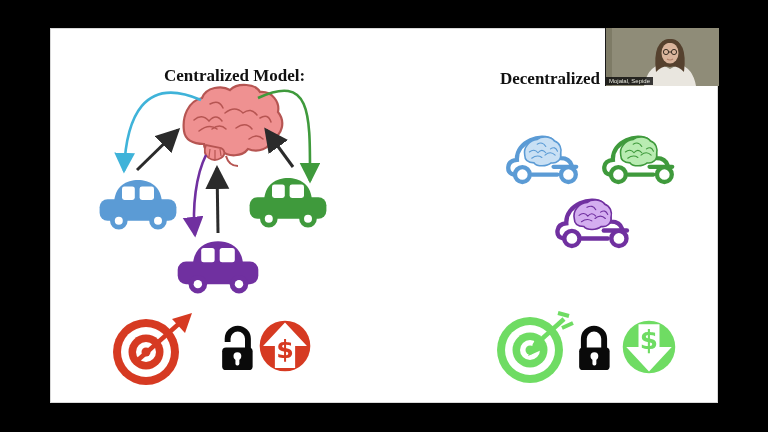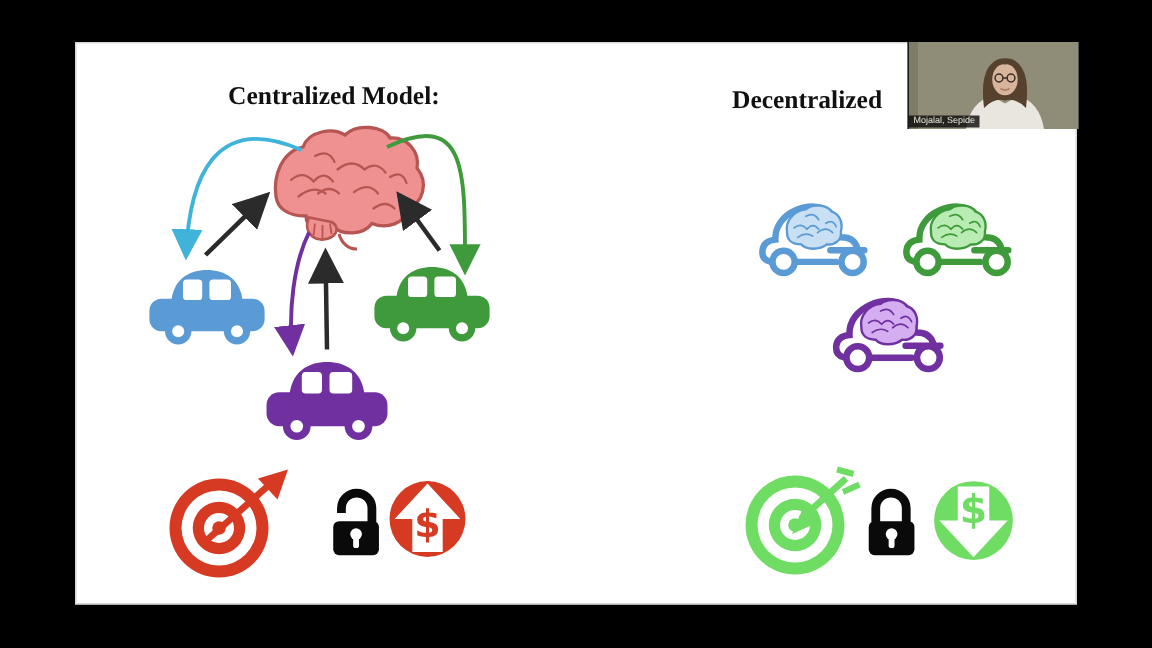--- a/index.html
+++ b/index.html
@@ -5,21 +5,21 @@
   html,body{margin:0;padding:0;}
   body{
     width:768px;height:432px;position:relative;overflow:hidden;
     background:#000;font-family:"Liberation Sans",sans-serif;
   }
   .slide{
     position:absolute;left:50px;top:28px;width:668px;height:375px;
     background:#ffffff;box-shadow:inset 0 0 0 1px #d8d8d8;
   }
   .title{
-    position:absolute;margin:0;font-family:"Liberation Serif",serif;
+    position:absolute;margin:12px;font-family:"Liberation Serif",serif;
     font-weight:bold;font-size:17px;color:#111;white-space:nowrap;
   }
   .title-centralized{left:102px;top:26px;}
   .title-decentralized{left:438px;top:29px;}
   svg{position:absolute;overflow:visible;}
   .diagram-left{left:10px;top:45px;}
   .diagram-right{left:440px;top:95px;}
   .icon-target-red{left:58px;top:284px;}
   .icon-lock-open{left:162px;top:296px;}
   .icon-cost-up{left:208px;top:291px;}

